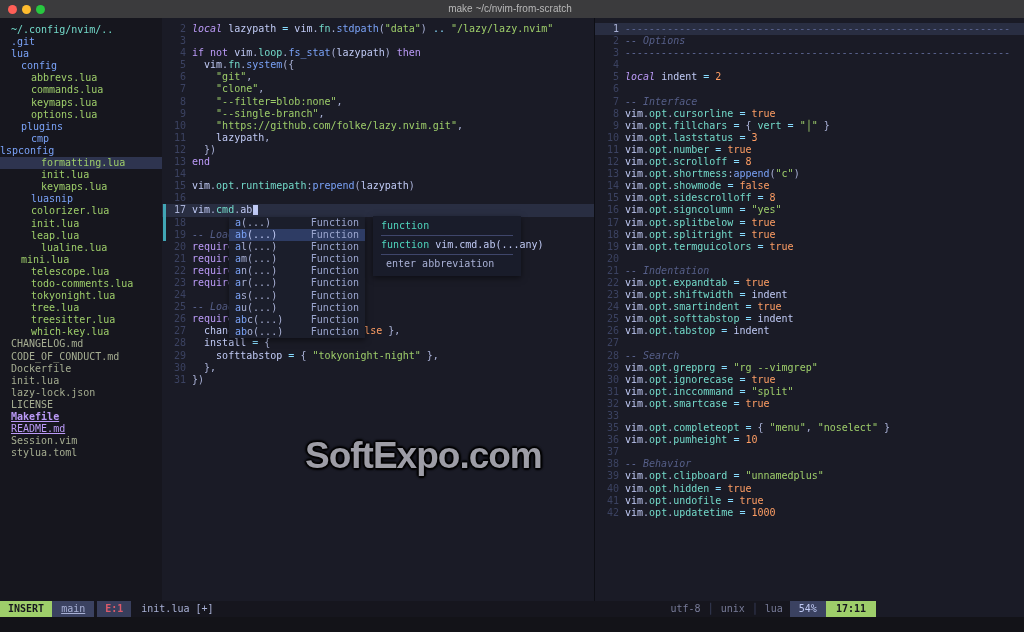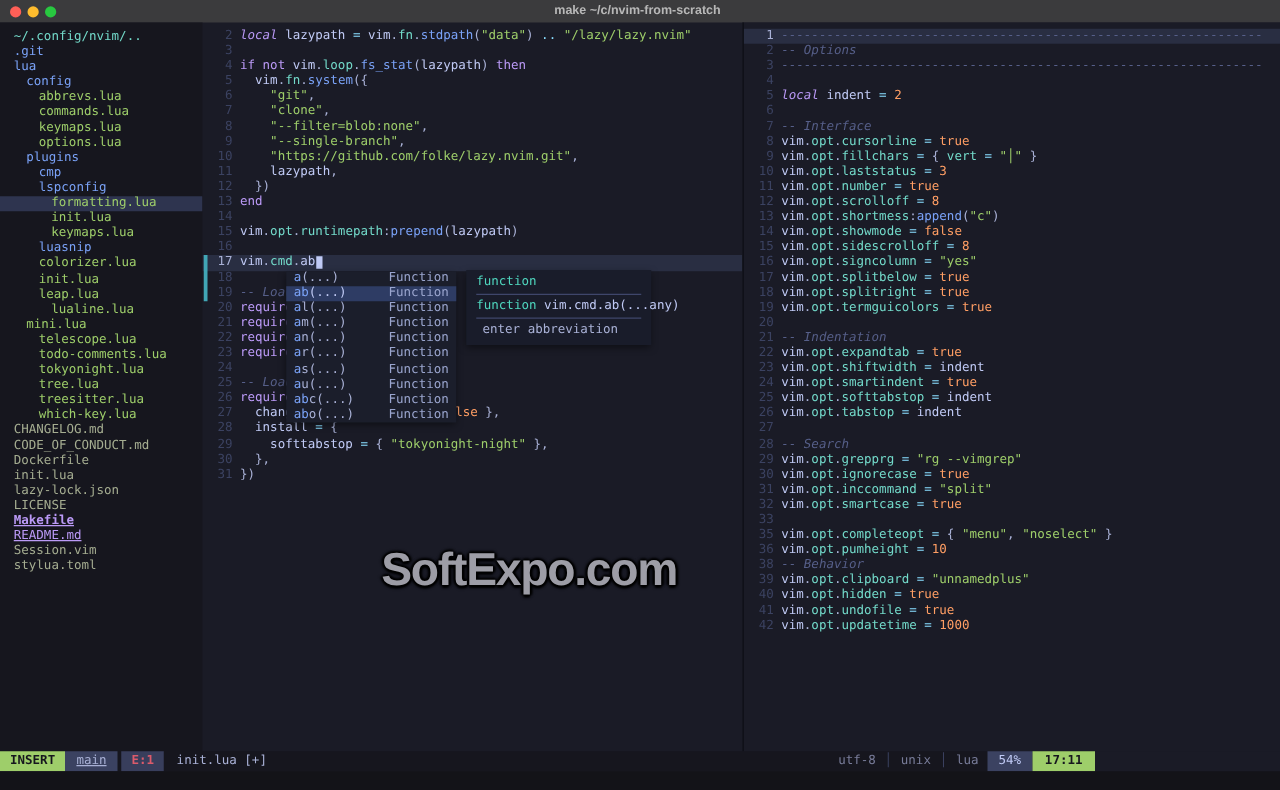--- a/index.html
+++ b/index.html
@@ -5,21 +5,21 @@
   html,body{margin:0;padding:0;background:#000;}
   #window{position:relative;width:1024px;height:632px;background:#1a1b26;overflow:hidden;
     font-family:"DejaVu Sans Mono",monospace;font-size:10px;line-height:12.1px;}
   
   .titlebar{position:absolute;left:0;top:0;width:1024px;height:18px;background:#3b3b3d;
     display:flex;align-items:center;font-family:"Liberation Sans",sans-serif;}
   .lights{display:flex;gap:5px;padding-left:8px;}
   .light{width:9px;height:9px;border-radius:50%;}
   .l-red{background:#ff5f57;} .l-yellow{background:#febc2e;} .l-green{background:#28c840;}
   .titletext{position:absolute;left:0;right:4px;text-align:center;color:#b8b8b8;
-    font-size:10px;font-weight:bold;}
+    font-size:10px;font-weight:normal;}
   
   #tree{position:absolute;left:0;top:18px;width:162px;height:583px;background:#16161e;
     padding-top:6px;box-sizing:border-box;overflow:hidden;}
   .trow{height:12.1px;white-space:pre;position:relative;}
   .trow.sel{background:#2e344f;}
   .t-root{color:#73daca;} .t-dir{color:#7aa2f7;} .t-file{color:#9ece6a;}
   .t-file2{color:#a5ad91;} .t-special{color:#bb9af7;text-decoration:underline;}
   #editor-main{position:absolute;left:162px;top:18px;width:432px;height:583px;
     padding-top:5px;box-sizing:border-box;overflow:hidden;}
   #editor-right{position:absolute;left:594px;top:18px;width:430px;height:583px;
@@ -85,21 +85,21 @@
       <div class="trow"><span class="t-root" style="padding-left: 11px;">~/.config/nvim/..</span></div>
       <div class="trow"><span class="t-dir" style="padding-left: 11px;">.git</span></div>
       <div class="trow"><span class="t-dir" style="padding-left: 11px;">lua</span></div>
       <div class="trow"><span class="t-dir" style="padding-left: 21px;">config</span></div>
       <div class="trow"><span class="t-file" style="padding-left: 31px;">abbrevs.lua</span></div>
       <div class="trow"><span class="t-file" style="padding-left: 31px;">commands.lua</span></div>
       <div class="trow"><span class="t-file" style="padding-left: 31px;">keymaps.lua</span></div>
       <div class="trow"><span class="t-file" style="padding-left: 31px;">options.lua</span></div>
       <div class="trow"><span class="t-dir" style="padding-left: 21px;">plugins</span></div>
       <div class="trow"><span class="t-dir" style="padding-left: 31px;">cmp</span></div>
-      <div class="trow"><span class="t-dir" style="padding-left: 31px;">lspconfig</span></div>
+      <div class="trow"><span class="t-dir" style="">lspconfig</span></div>
       <div class="trow sel"><span class="t-file" style="padding-left: 41px;">formatting.lua</span></div>
       <div class="trow"><span class="t-file" style="padding-left: 41px;">init.lua</span></div>
       <div class="trow"><span class="t-file" style="padding-left: 41px;">keymaps.lua</span></div>
       <div class="trow"><span class="t-dir" style="padding-left: 31px;">luasnip</span></div>
       <div class="trow"><span class="t-file" style="padding-left: 31px; text-align: center;">colorizer.lua</span></div>
       <div class="trow"><span class="t-file" style="padding-left: 31px;">init.lua</span></div>
       <div class="trow"><span class="t-file" style="padding-left: 31px;">leap.lua</span></div>
       <div class="trow"><span class="t-file" style="padding-left: 41px;">lualine.lua</span></div>
       <div class="trow"><span class="t-file" style="padding-left: 21px;">mini.lua</span></div>
       <div class="trow"><span class="t-file" style="padding-left: 31px;">telescope.lua</span></div>
@@ -182,20 +182,21 @@
       <div class="line"><span class="ln">26</span><span class="t-v">vim</span><span class="t-p">.</span><span class="t-f">opt</span><span class="t-p">.</span><span class="t-f">tabstop</span><span class="t-o"> = </span><span class="t-v">indent</span></div>
       <div class="line"><span class="ln">27</span></div>
       <div class="line"><span class="ln">28</span><span class="t-c">-- Search</span></div>
       <div class="line"><span class="ln">29</span><span class="t-v">vim</span><span class="t-p">.</span><span class="t-f">opt</span><span class="t-p">.</span><span class="t-f">grepprg</span><span class="t-o"> = </span><span class="t-s">"rg --vimgrep"</span></div>
       <div class="line"><span class="ln">30</span><span class="t-v">vim</span><span class="t-p">.</span><span class="t-f">opt</span><span class="t-p">.</span><span class="t-f">ignorecase</span><span class="t-o"> = </span><span class="t-n">true</span></div>
       <div class="line"><span class="ln">31</span><span class="t-v">vim</span><span class="t-p">.</span><span class="t-f">opt</span><span class="t-p">.</span><span class="t-f">inccommand</span><span class="t-o"> = </span><span class="t-s">"split"</span></div>
       <div class="line"><span class="ln">32</span><span class="t-v">vim</span><span class="t-p">.</span><span class="t-f">opt</span><span class="t-p">.</span><span class="t-f">smartcase</span><span class="t-o"> = </span><span class="t-n">true</span></div>
       <div class="line"><span class="ln">33</span></div>
       <div class="line"><span class="ln">35</span><span class="t-v">vim</span><span class="t-p">.</span><span class="t-f">opt</span><span class="t-p">.</span><span class="t-f">completeopt</span><span class="t-o"> = </span><span class="t-p">{ </span><span class="t-s">"menu"</span><span class="t-p">, </span><span class="t-s">"noselect"</span><span class="t-p"> }</span></div>
       <div class="line"><span class="ln">36</span><span class="t-v">vim</span><span class="t-p">.</span><span class="t-f">opt</span><span class="t-p">.</span><span class="t-f">pumheight</span><span class="t-o"> = </span><span class="t-n">10</span></div>
+      <div class="line"><span class="ln">37</span></div>
       <div class="line"><span class="ln">38</span><span class="t-c">-- Behavior</span></div>
       <div class="line"><span class="ln">39</span><span class="t-v">vim</span><span class="t-p">.</span><span class="t-f">opt</span><span class="t-p">.</span><span class="t-f">clipboard</span><span class="t-o"> = </span><span class="t-s">"unnamedplus"</span></div>
       <div class="line"><span class="ln">40</span><span class="t-v">vim</span><span class="t-p">.</span><span class="t-f">opt</span><span class="t-p">.</span><span class="t-f">hidden</span><span class="t-o"> = </span><span class="t-n">true</span></div>
       <div class="line"><span class="ln">41</span><span class="t-v">vim</span><span class="t-p">.</span><span class="t-f">opt</span><span class="t-p">.</span><span class="t-f">undofile</span><span class="t-o"> = </span><span class="t-n">true</span></div>
       <div class="line"><span class="ln">42</span><span class="t-v">vim</span><span class="t-p">.</span><span class="t-f">opt</span><span class="t-p">.</span><span class="t-f">updatetime</span><span class="t-o"> = </span><span class="t-n">1000</span></div>
     </div>
 
   <div id="pum">
       <div class="pitem"><span><span class="pm">a</span><span class="pr">(...)</span></span><span class="pk">Function</span></div>
       <div class="pitem sel"><span><span class="pm">ab</span><span class="pr">(...)</span></span><span class="pk">Function</span></div>

